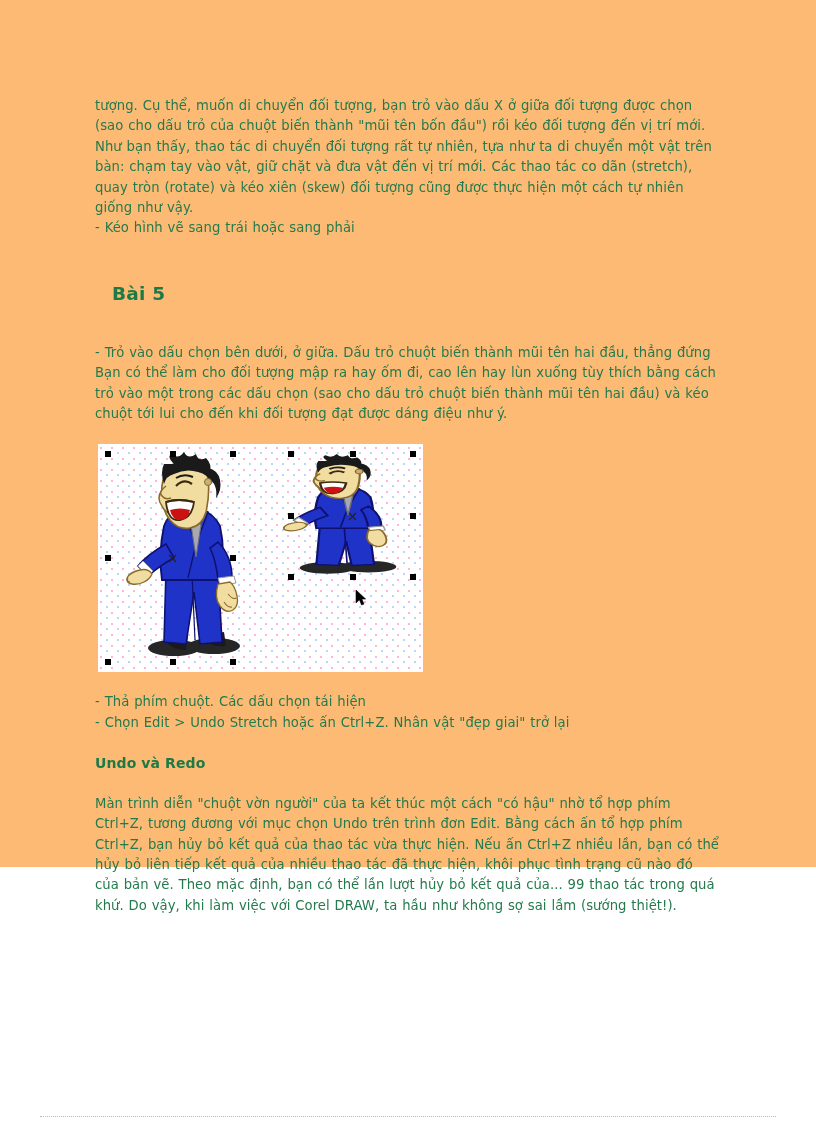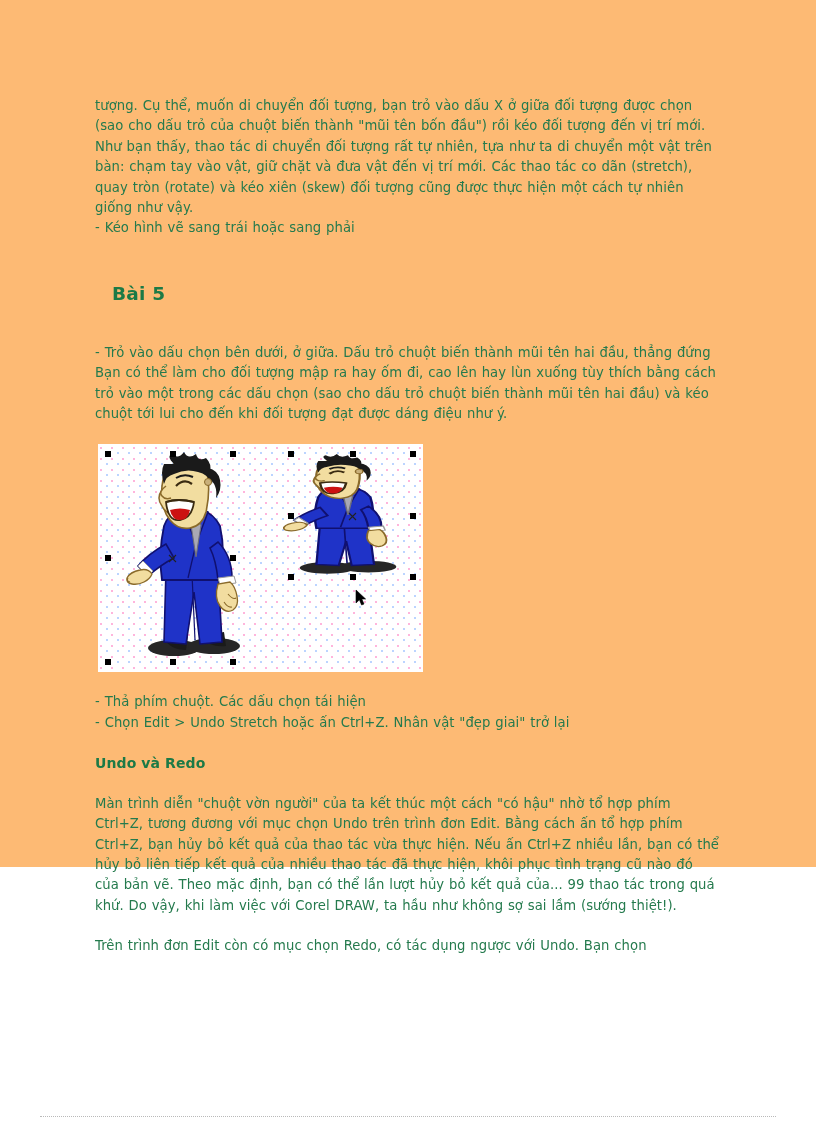--- a/index.html
+++ b/index.html
@@ -256,18 +256,17 @@
     <div class="gap-md"></div>
 
     <h3 class="subheading">Undo và Redo</h3>
 
     <div class="gap-md"></div>
 
     <p class="para">Màn trình diễn "chuột vờn người" của ta kết thúc một cách "có hậu" nhờ tổ hợp phím Ctrl+Z, tương đương với mục chọn Undo trên trình đơn Edit. Bằng cách ấn tổ hợp phím Ctrl+Z, bạn hủy bỏ kết quả của thao tác vừa thực hiện. Nếu ấn Ctrl+Z nhiều lần, bạn có thể hủy bỏ liên tiếp kết quả của nhiều thao tác đã thực hiện, khôi phục tình trạng cũ nào đó của bản vẽ. Theo mặc định, bạn có thể lần lượt hủy bỏ kết quả của... 99 thao tác trong quá khứ. Do vậy, khi làm việc với Corel DRAW, ta hầu như không sợ sai lầm (sướng thiệt!).</p>
 
     <div class="gap-md"></div>
 
-    <p class="para">Trên trình đơn Edit còn có mục chọn Redo, có tác dụng ngược với Undo. Bạn chọn</p>
 
   </div>
 
   <div class="dotted-rule"></div>
 </div>
 
 </body></html>

